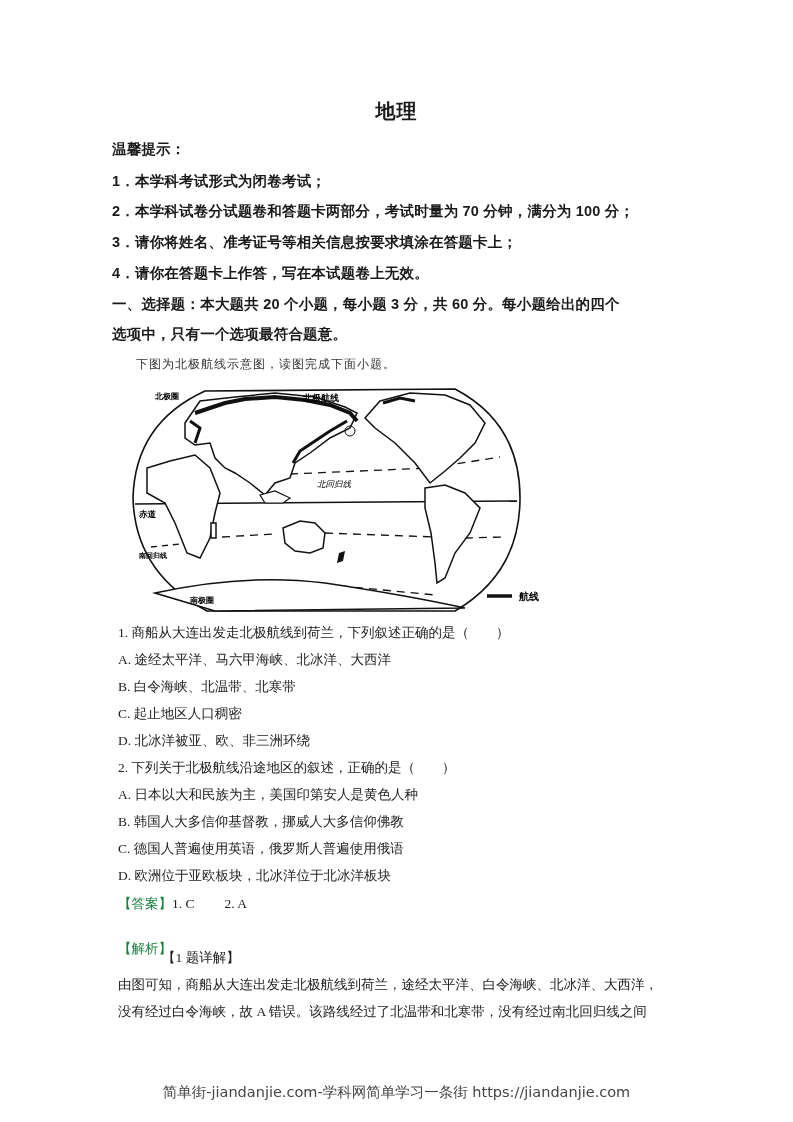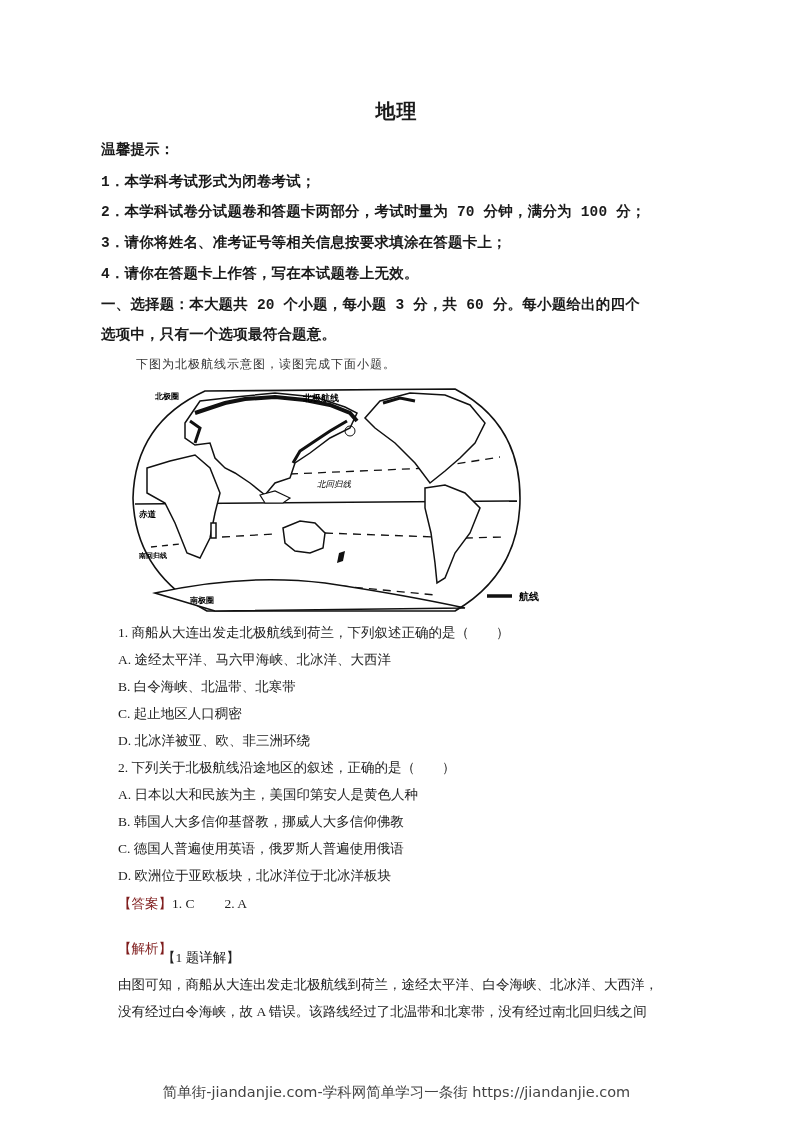--- a/index.html
+++ b/index.html
@@ -1,22 +1,22 @@
 <!DOCTYPE html>
 <html><head>
 <meta charset="utf-8">
 <style>
   html, body { margin:0; padding:0; background:#ffffff; }
   body { width:793px; height:1122px; position:relative; overflow:hidden; color:#1a1a1a; }
   .title { position:absolute; top:98px; left:0; width:793px; text-align:center; font-size:20px; font-weight:bold; font-family:"DejaVu Serif", serif; letter-spacing:1px; }
-  .bold-line { position:absolute; left:101px; font-size:14.5px; font-weight:bold; font-family:Liberation Mono, monospace; white-space:nowrap; letter-spacing:0.2px; }
+  .bold-line { position:absolute; left:112px; font-size:14.5px; font-weight:bold; font-family:Liberation Sans, sans-serif; white-space:nowrap; letter-spacing:0.2px; }
   .intro { position:absolute; left:136px; top:356px; font-size:12px; font-family:"DejaVu Serif", serif; color:#333; letter-spacing:1px; }
   .map { position:absolute; left:125px; top:383px; width:430px; height:232px; }
   .line { position:absolute; left:118px; font-size:13.5px; font-family:"Liberation Serif","DejaVu Serif", serif; white-space:nowrap; color:#222; }
-  .bracket-blue { color:#7f1d1d; }
+  .bracket-blue { color:#15803d; }
   .footer { position:absolute; top:1071px; left:0; width:793px; text-align:center; font-size:14.5px; font-family:"DejaVu Sans", sans-serif; color:#444;margin-top:12px; }
 </style>
 </head>
 <body>
 
 <div>
 
   <div class="title">地理</div>
 
   <div class="bold-line" style="top:140px;">温馨提示：</div>

